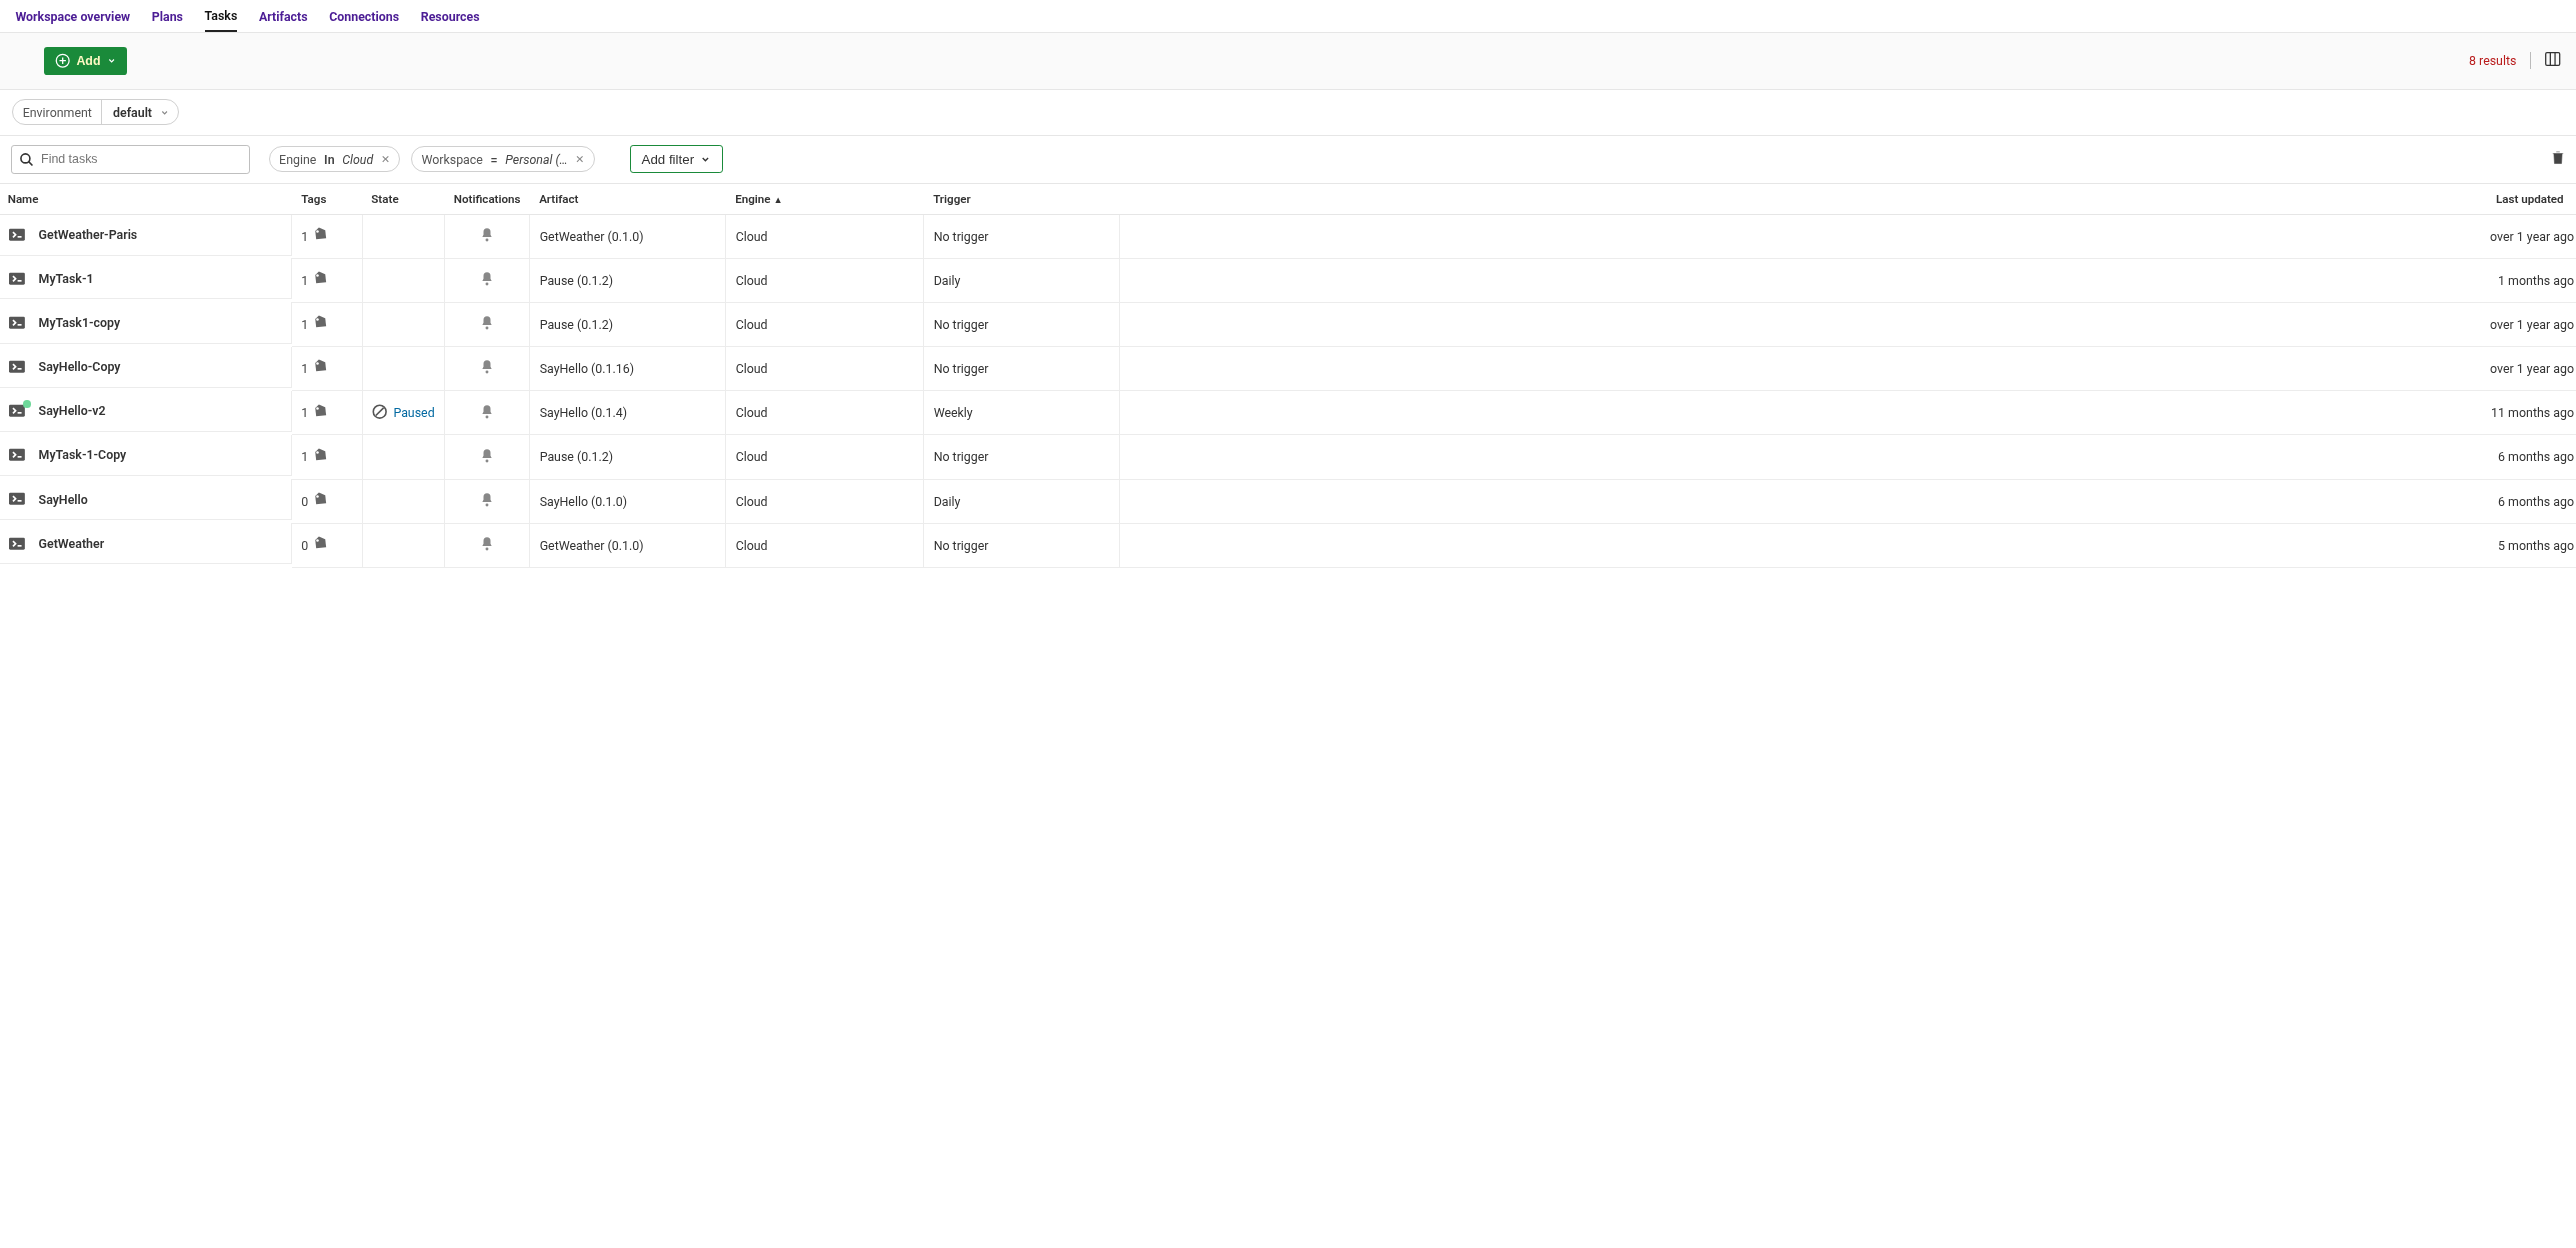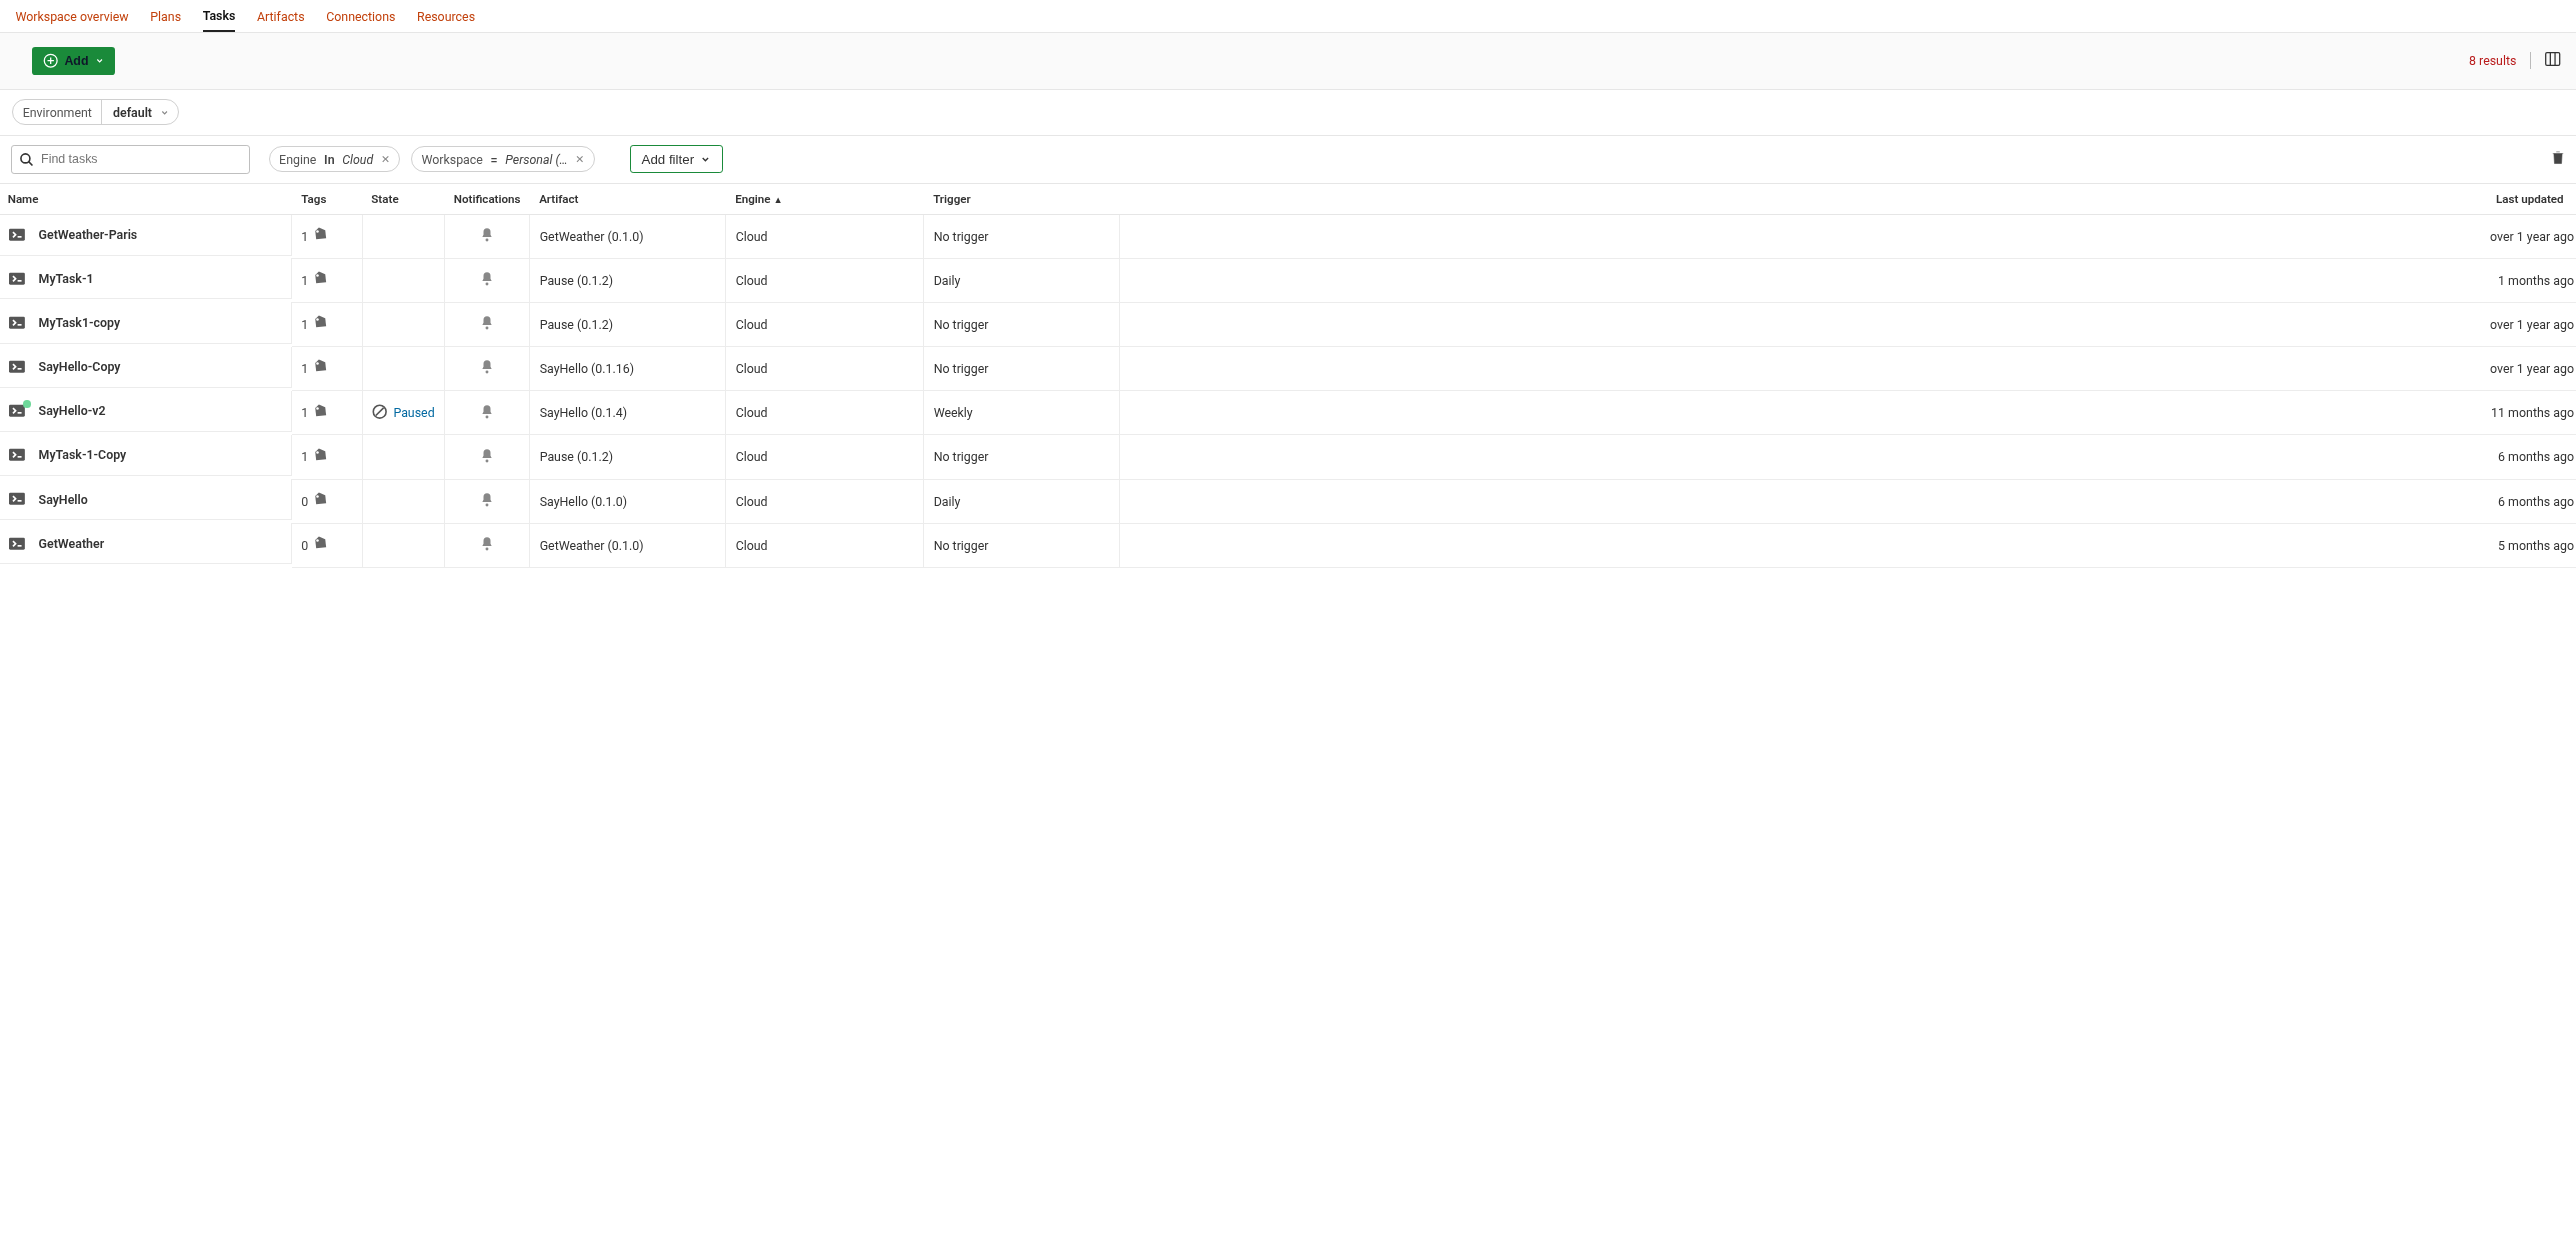--- a/index.html
+++ b/index.html
@@ -1,21 +1,21 @@
 <!DOCTYPE html>
 <html style="font-size:12.4px"><head>
 <meta charset="utf-8">
 <style>
 * { box-sizing: border-box; margin: 0; padding: 0; }
 body { font-family: -apple-system, BlinkMacSystemFont, "Segoe UI", Roboto, Helvetica, Arial, sans-serif; font-size: 12.4px; color: #222; background: #fff; }
 .tabs-nav { display: flex; gap: 21.6px; padding: 0 15.4px; border-bottom: 0.8px solid #e6e6e6; height: 33px; align-items: center; }
-.tabs-nav .tab { color: #c2410c; cursor: pointer; padding: 7.7px 0; font-size: 12.4px; }
+.tabs-nav .tab { color: #4c1d95; cursor: pointer; padding: 7.7px 0; font-size: 12.4px; font-weight: bold; }
 .tabs-nav .tab.active { color: #111; font-weight: 600; border-bottom: 2.3px solid #222; padding-bottom: 7px; }
 .action-bar { display: flex; align-items: center; justify-content: space-between; padding: 14px 15.4px 14px 32px; border-bottom: 0.8px solid #e6e6e6; background: #fafafa; }
-.add-btn { display: inline-flex; align-items: center; gap: 6.2px; background: #1a8a3a; color: #0f172a; border: none; border-radius: 3.1px; padding: 6.2px 10.8px; font-size: 12.4px; font-weight: 600; cursor: pointer; }
+.add-btn { display: inline-flex; align-items: center; gap: 6.2px; background: #1a8a3a; color: #fef9c3; border: none; border-radius: 3.1px; padding: 6.2px 10.8px; font-size: 12.4px; font-weight: 600; cursor: pointer; margin-left: 12px; }
 .add-btn svg { fill: #fff; }
 .right-info { display: flex; align-items: center; gap: 14px; color: #b91c1c; }
 .divider-v { width: 0.8px; height: 17px; background: #bbb; }
 .env-bar { padding: 9.3px 12.4px; border-bottom: 0.8px solid #e6e6e6; }
 .env-pill { display: inline-flex; align-items: flex-end; border: 0.8px solid #d0d0d0; border-radius: 14px; overflow: hidden; background: #fff; }
 .env-pill .label { padding: 4.6px 9.3px; color: #555; }
 .env-pill .value { padding: 4.6px 9.3px 4.6px 10.8px; font-weight: 600; color: #333; border-left: 0.8px solid #d0d0d0; display: flex; align-items: center; gap: 7.7px; }
 .filter-bar { display: flex; align-items: center; gap: 19px; padding: 9.3px 10.8px; border-bottom: 0.8px solid #e6e6e6; }
 .search-box { display: flex; align-items: center; border: 0.8px solid #bfbfbf; border-radius: 3.1px; padding: 3.1px 7.7px; width: 239px; height: 29px; gap: 6.2px; }
 .search-box input { border: none; outline: none; font-size: 12.4px; flex: 1; background: transparent; }

